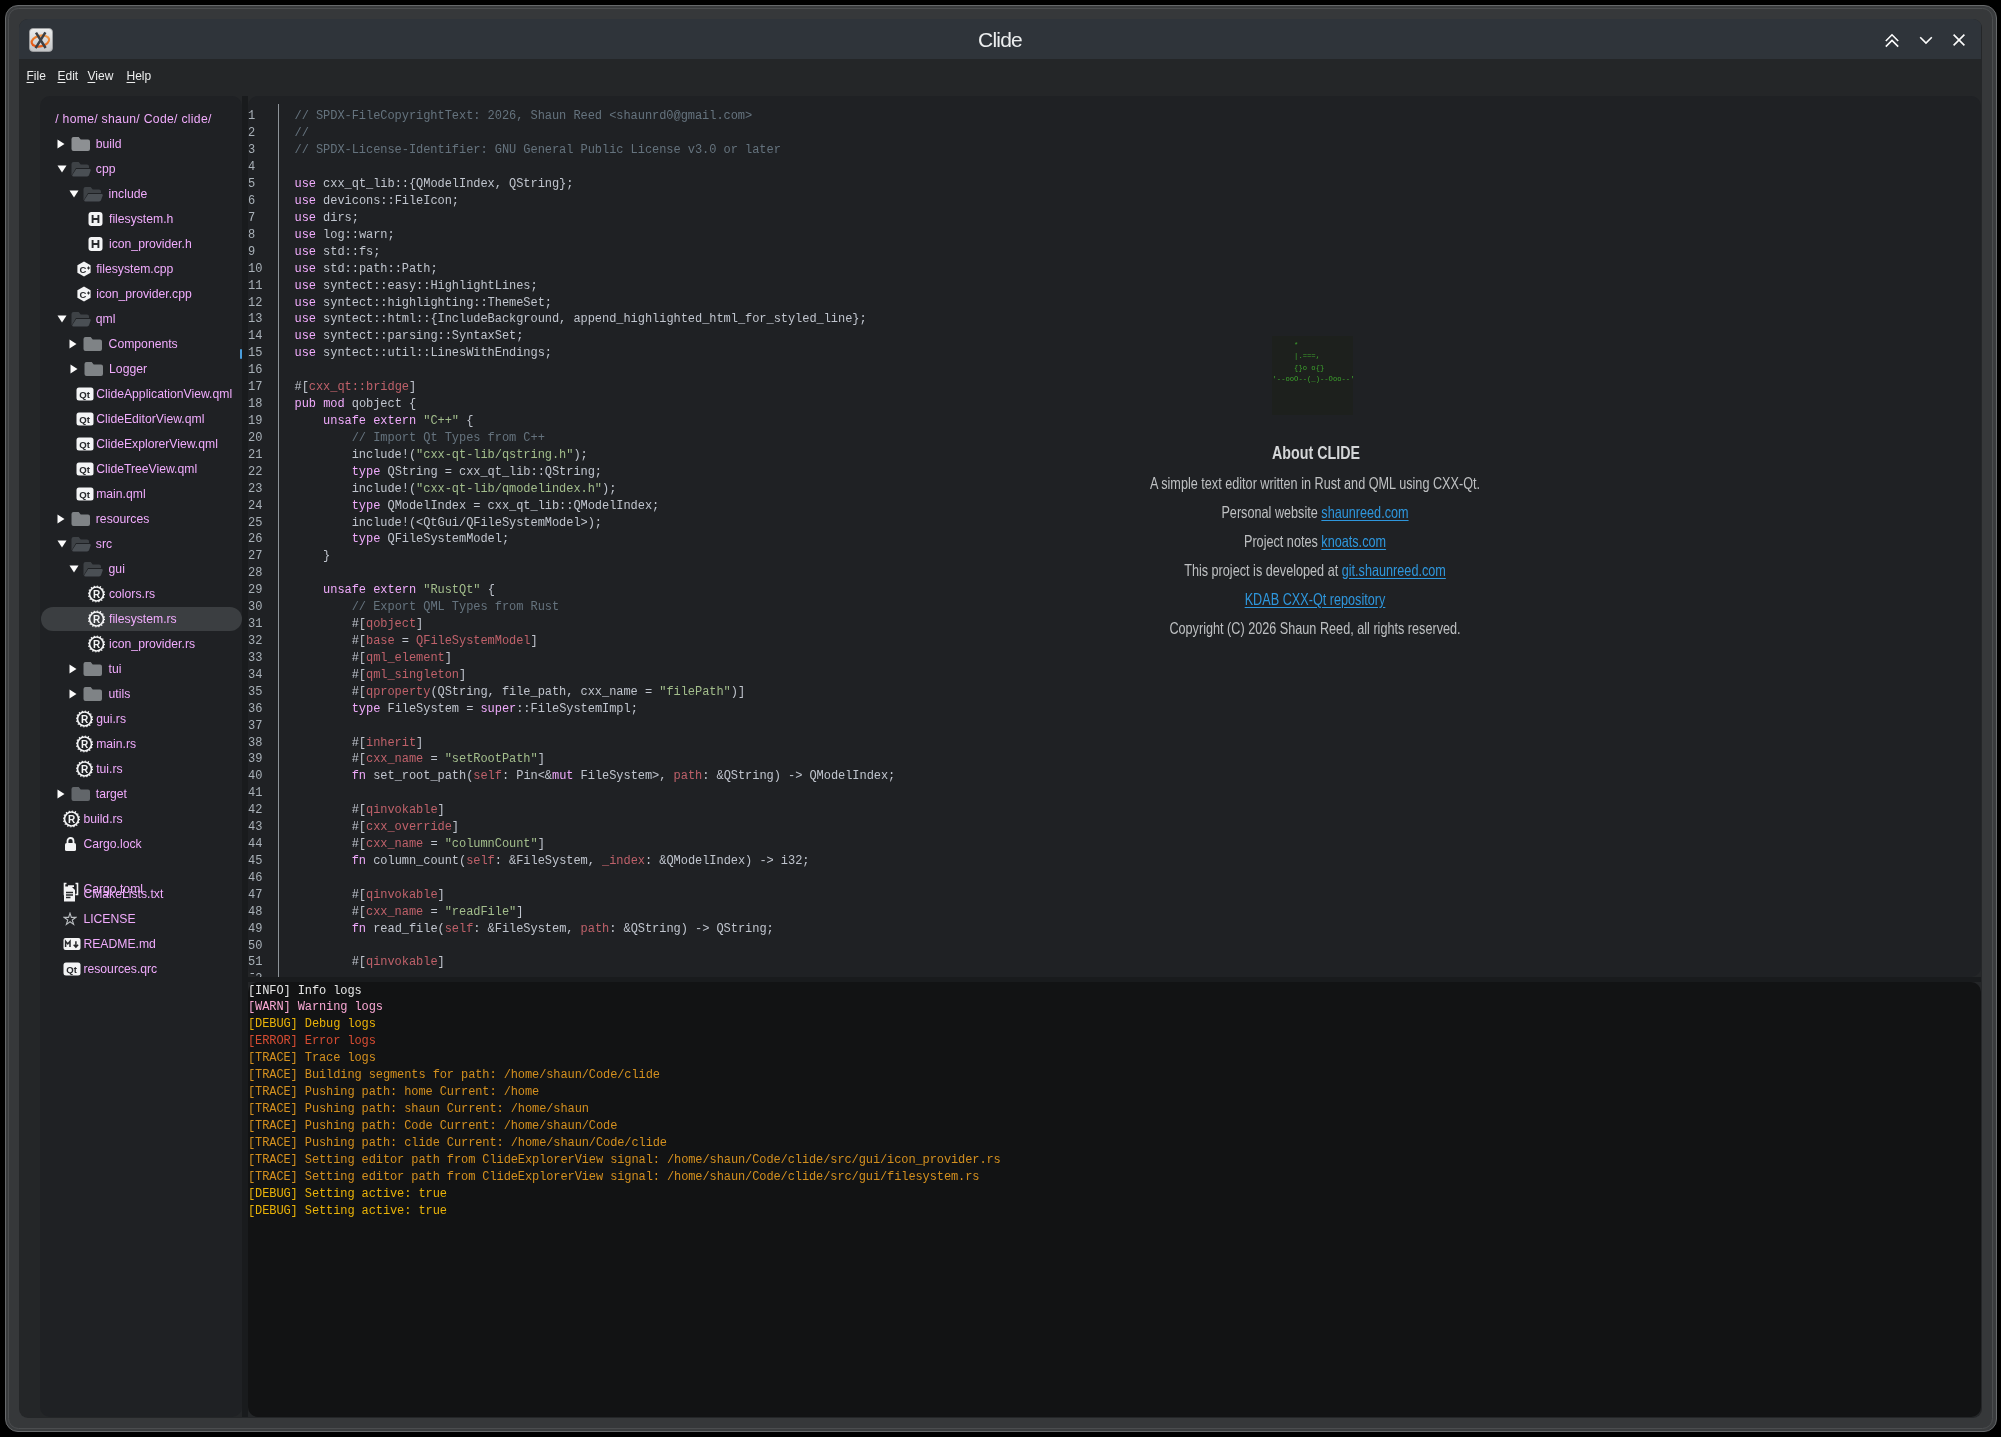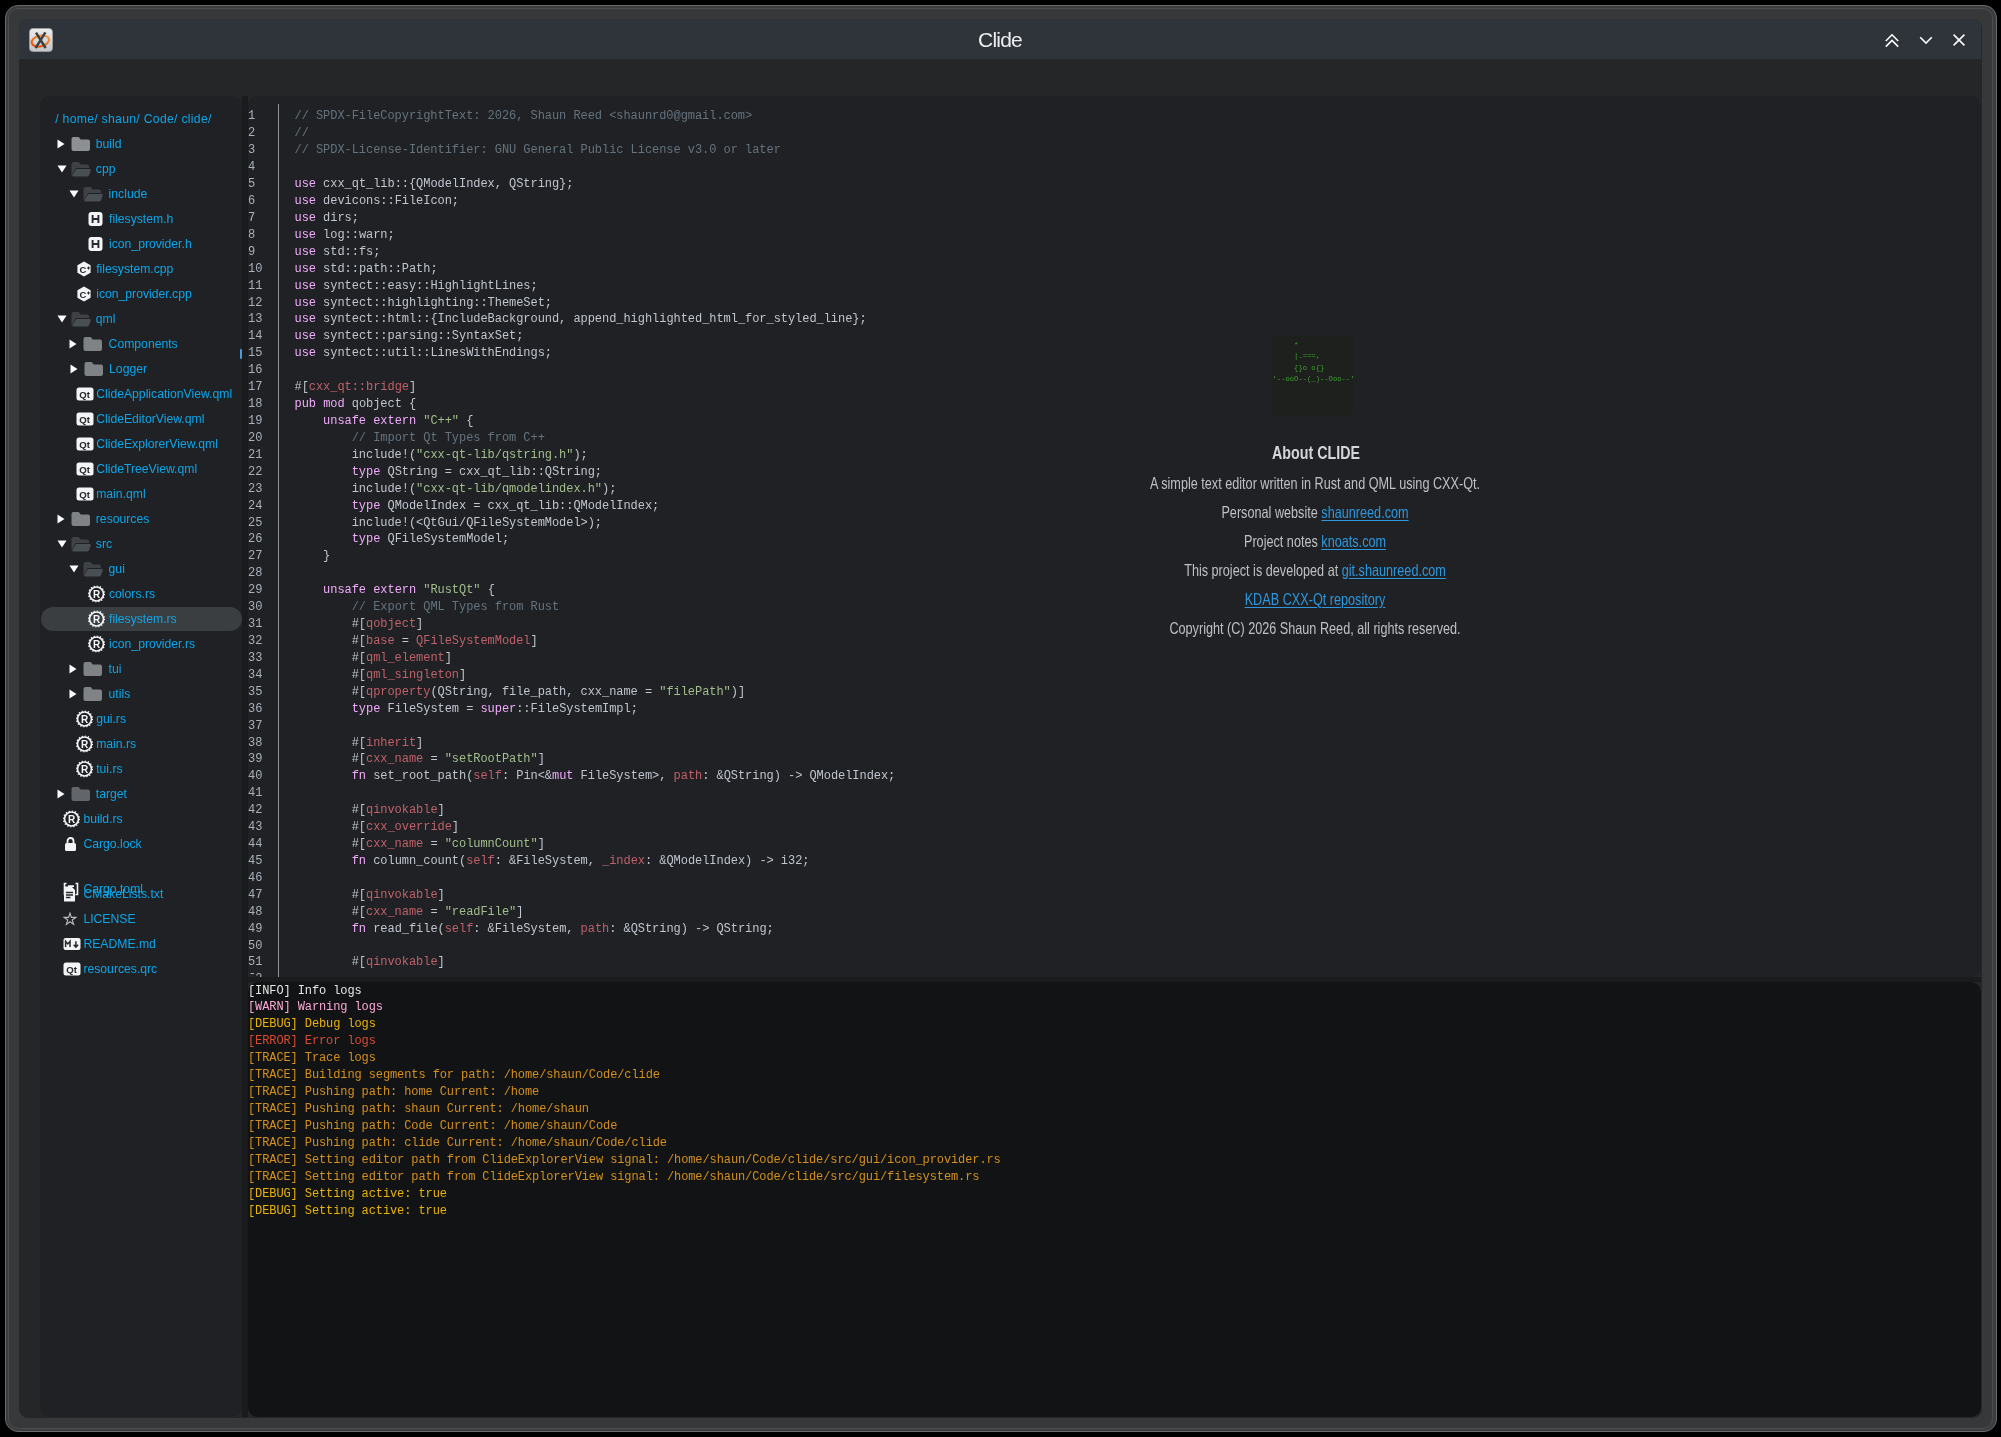--- a/index.html
+++ b/index.html
@@ -12,21 +12,21 @@
 #frame2{position:absolute;inset:2.5px;background:#36383a;border:1px solid #4b4d4f;border-radius:10.5px}
 #content{position:absolute;inset:10px;background:#242628;border-radius:9px;overflow:hidden}
 #titlebar{background:#2f343a}
 #menubar{background:#242628;color:#eceded;font-size:12px}
 .menuitem{position:absolute;top:0;line-height:33px}
 .menuitem u{text-decoration-thickness:1px;text-underline-offset:2px}
 #treepane{background:#1f2124;border-radius:10px}
 .vgap{background:#191b1d}
 #editorpane{background:#1f2124;border-radius:10px;overflow:hidden}
 #logpane{background:#121314;border-radius:10px;overflow:hidden}
-.trow{position:absolute;height:25px;color:#0ea5e9;font-size:12.2px;white-space:nowrap}
+.trow{position:absolute;height:25px;color:#f0abfc;font-size:12.2px;white-space:nowrap}
 .trow .lbl{position:absolute;top:50%;transform:translateY(-50%)}
 .trow svg{position:absolute;top:50%;transform:translateY(-50%)}
 #gutter{color:#a9b1b8}
 .code{font-size:12px;letter-spacing:-0.05px;line-height:16.92px;white-space:pre;color:#c0c5ce}
 .code .k{color:#f0abfc}.code .c{color:#65737e}.code .s{color:#a3be8c}.code .r{color:#bf616a}
 #log{font-size:12px;letter-spacing:-0.1px;line-height:16.95px;white-space:pre;color:#e6e6e6}
 .lw{color:#f9a8d4}.ld{color:#eab308}.le{color:#d74c32}.lt{color:#d4901f}
 .aline{position:absolute;white-space:nowrap;font-size:16.5px;color:#bec0c2;transform:translateX(-50%) scaleX(0.767)}
 .aline a{color:#2e97dd;text-decoration:underline;text-underline-offset:2px}
 #abouthead{font-size:19px;font-weight:bold;color:#d4d6d8;transform:translateX(-50%) scaleX(0.75);white-space:nowrap}
@@ -60,20 +60,26 @@
          font-size:21px;letter-spacing:-0.8px;color:#eceeef">Clide</div>
     <span style="position:absolute;left:1864px;top:12px;line-height:0"><svg width="18" height="18" viewBox="0 0 18 18">
               <path d="M2.8,10 L9,3.8 L15.2,10 M2.8,15.6 L9,9.4 L15.2,15.6" fill="none" stroke="#fcfcfc" stroke-width="1.6"></path>
             </svg></span>
     <span style="position:absolute;left:1897.5px;top:12px;line-height:0"><svg width="18" height="18" viewBox="0 0 18 18">
               <path d="M3.2,6.3 L9,12.1 L14.8,6.3" fill="none" stroke="#fcfcfc" stroke-width="1.6"></path>
             </svg></span>
     <span style="position:absolute;left:1930.5px;top:12px;line-height:0"><svg width="18" height="18" viewBox="0 0 18 18">
               <path d="M3.6,3.6 L14.4,14.4 M14.4,3.6 L3.6,14.4" fill="none" stroke="#fcfcfc" stroke-width="1.6"></path>
             </svg></span>
+  </div>
+  <div id="menubar" class="abs" style="left:0px;top:40px;width:1962px;height:37px;">
+    <span class="menuitem" style="left:7.5px;top:1px"><u>F</u>ile</span>
+    <span class="menuitem" style="left:38.5px;top:1px"><u>E</u>dit</span>
+    <span class="menuitem" style="left:68.5px;top:1px"><u>V</u>iew</span>
+    <span class="menuitem" style="left:107.5px;top:1px"><u>H</u>elp</span>
   </div>
   <div id="treepane" class="abs" style="left:21px;top:77px;width:201.5px;height:1320.5px;"></div>
   <div class="abs" style="left:21.5px;top:588.2px;width:201px;height:24px;background:#3b3e41;border-radius:12px"></div>
         <div class="trow abs sans" style="left:21.5px;top:87.7px;width:201px;height:25px;">
           <span class="lbl" style="left:14.7px;letter-spacing:0.3px">/ home/ shaun/ Code/ clide/</span>
         </div>
         <div class="trow abs sans" style="left:21.5px;top:112.7px;width:201px;height:25px;">
           <span style="position:absolute;left:16px;top:50%;transform:translateY(-50%);line-height:0">
             <svg width="8" height="10" viewBox="0 0 8 10">
               <polygon points="0.5,0.5 7.5,5 0.5,9.5" fill="#fcfcfc"></polygon>

